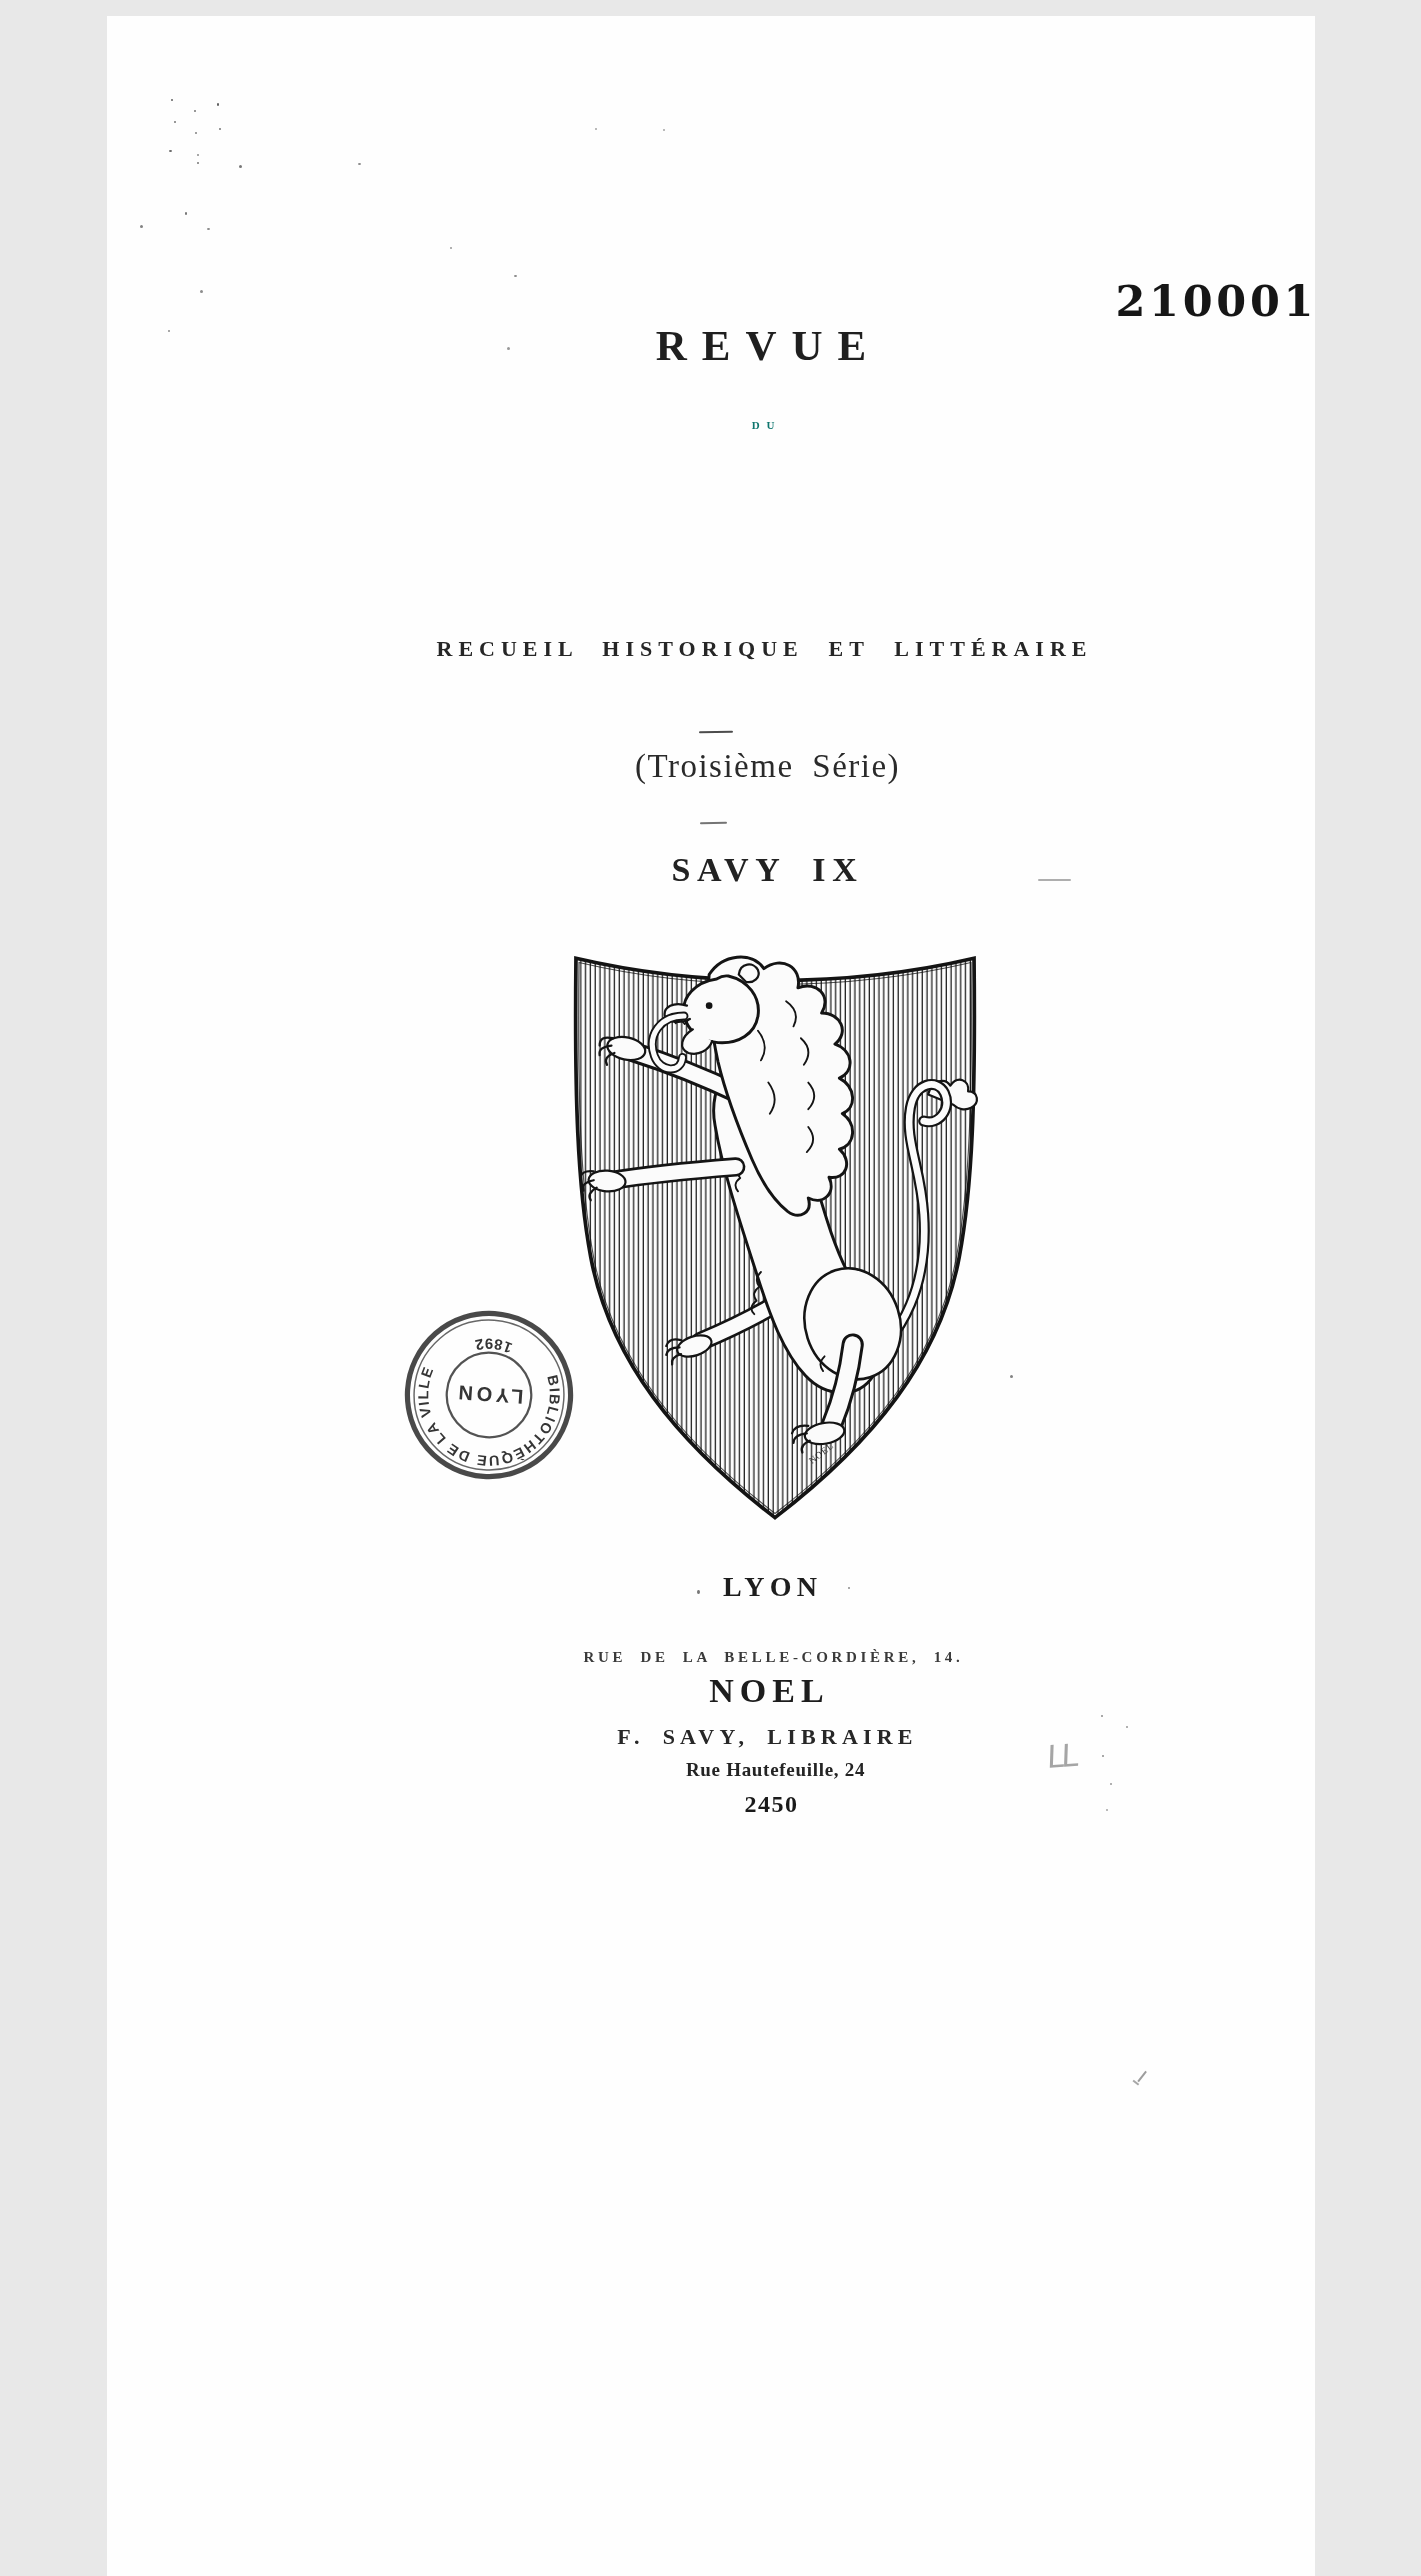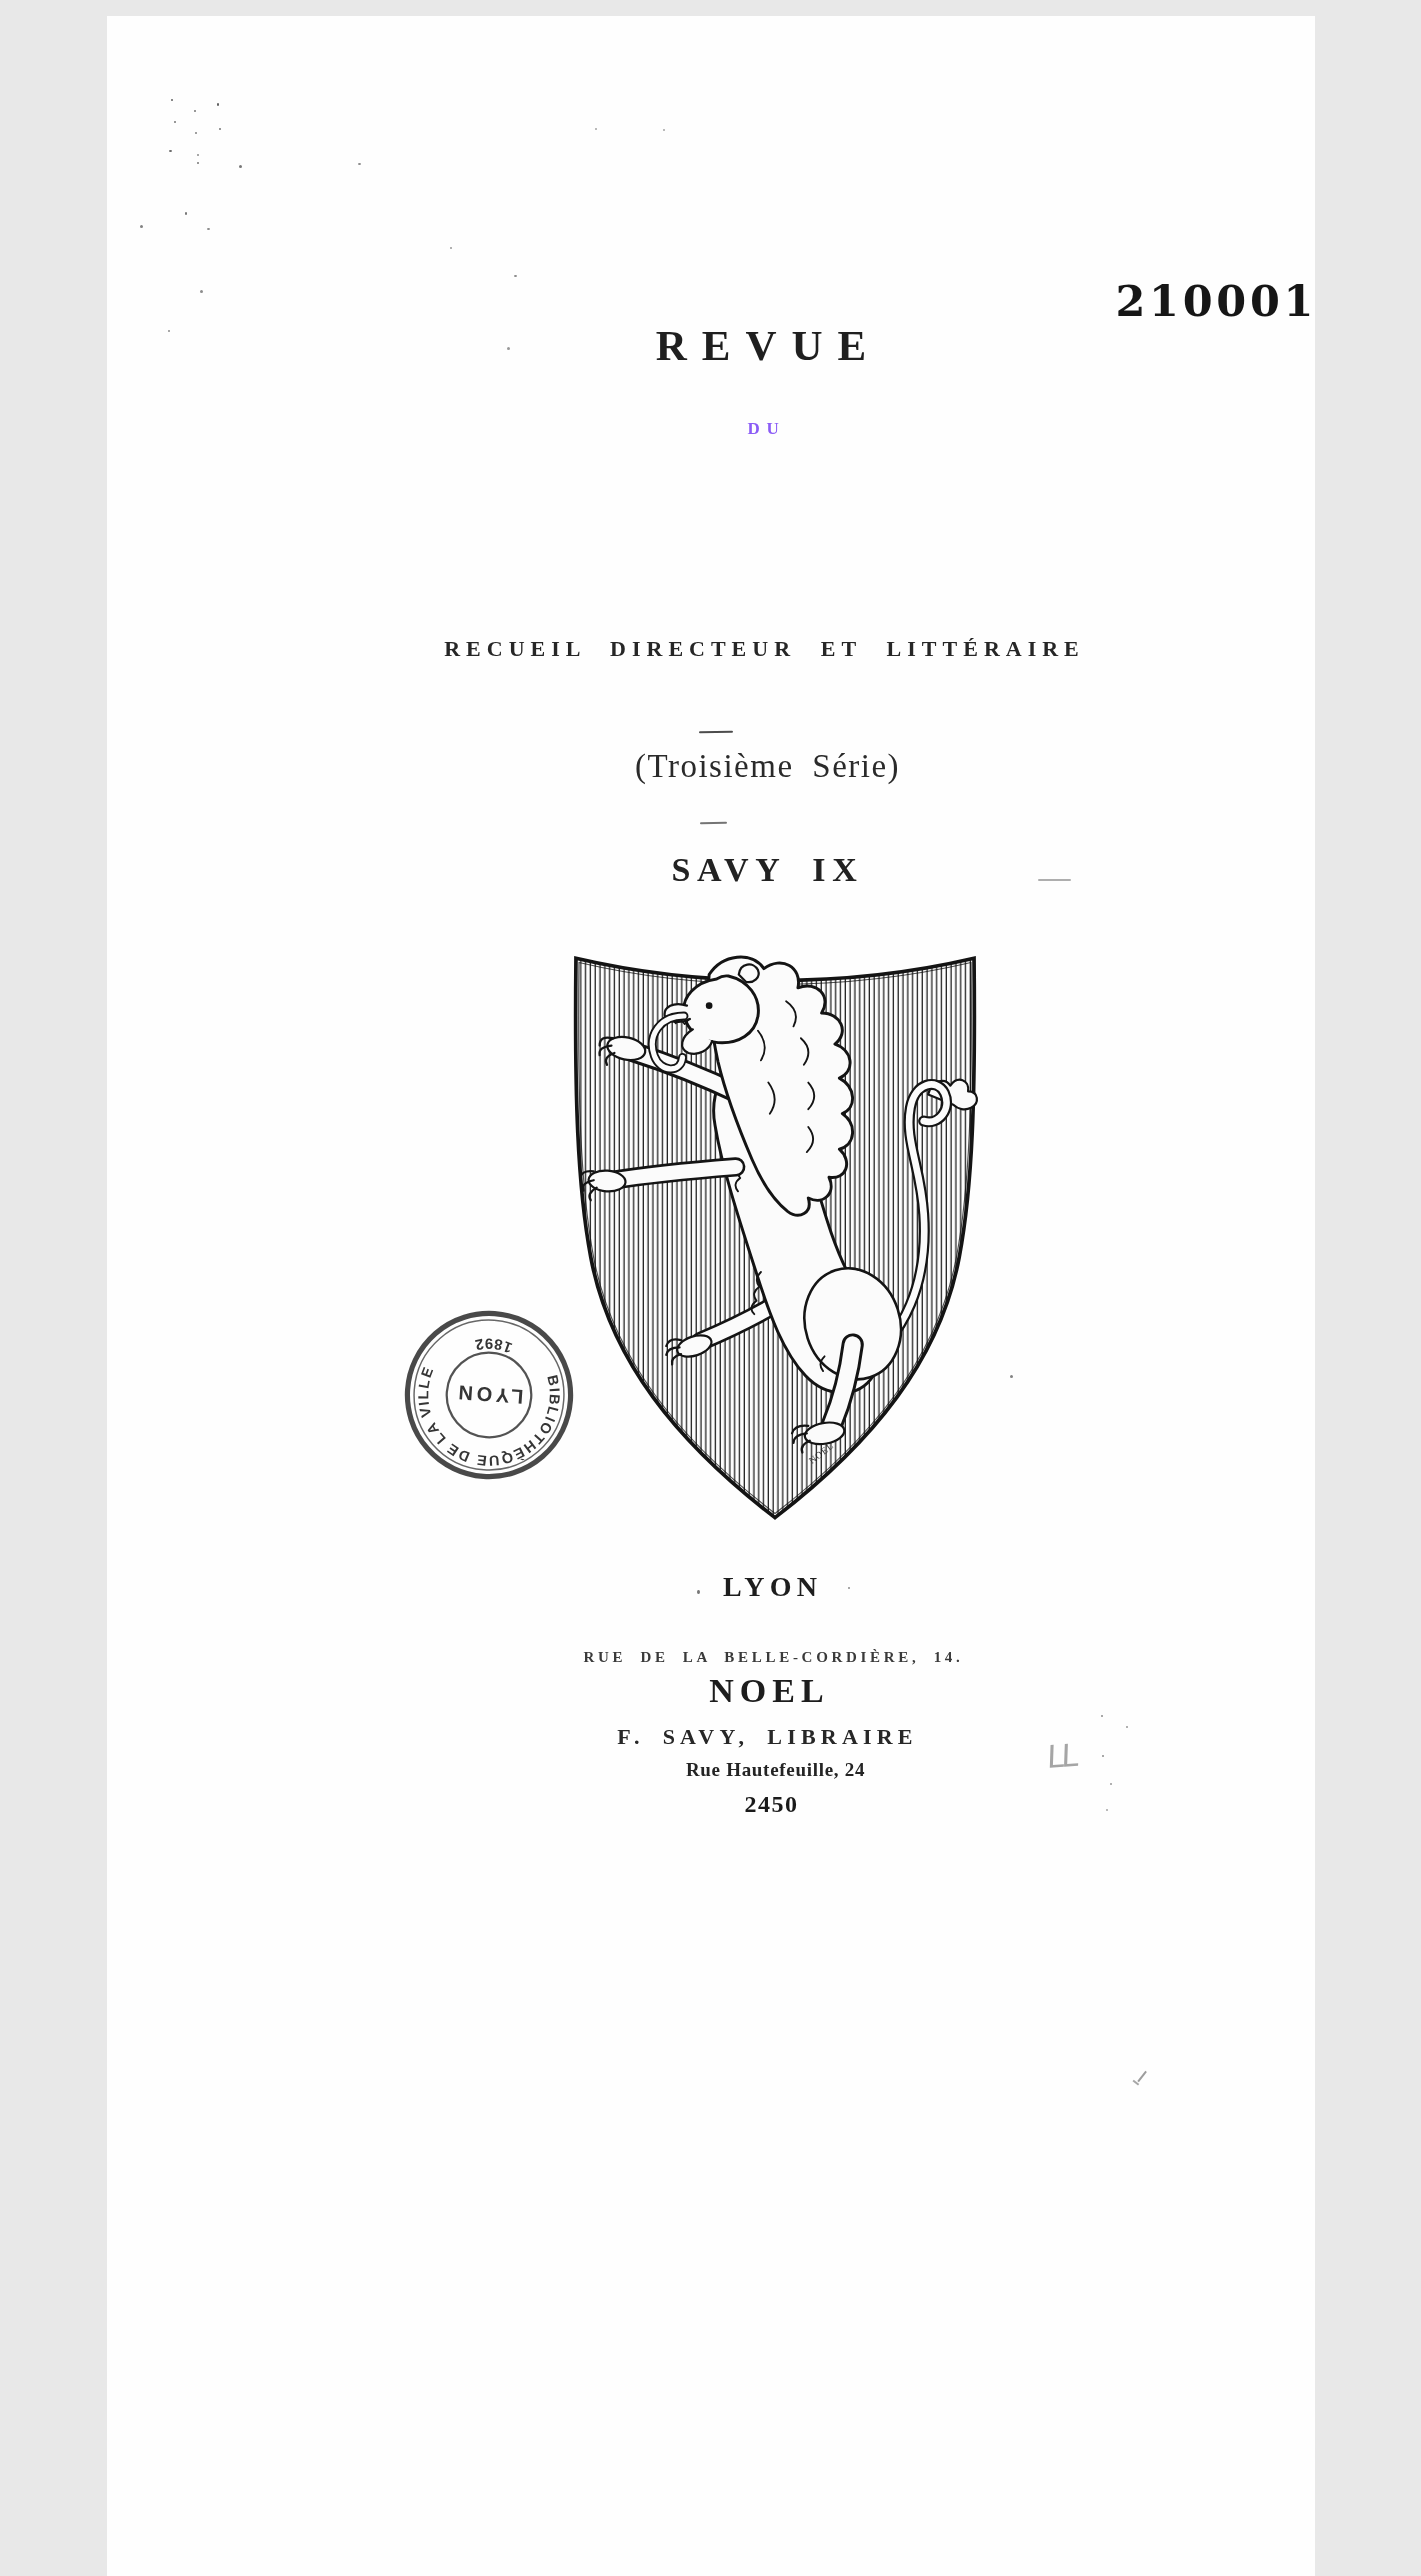--- a/index.html
+++ b/index.html
@@ -7,21 +7,21 @@
     position:relative;width:1208px;height:2576px;background:#fefefe;
     font-family:"Liberation Serif","DejaVu Serif",serif;color:#1c1c1c;
     overflow:hidden;margin:16px auto;
   }
   .line{position:absolute;white-space:nowrap;line-height:1;transform:translateX(-50%);}
   .accession{
     position:absolute;left:1009px;top:260px;font-family:"DejaVu Serif",serif;
     font-weight:bold;font-size:43px;letter-spacing:3.7px;color:#161616;white-space:nowrap;
   }
   .revue{left:662px;top:308px;font-size:43px;font-weight:600;letter-spacing:15px;color:#1f1f1f;}
-  .du{left:660px;top:404px;font-size:17px;font-weight:600;letter-spacing:6.7px;color:#8b5cf6;text-align:right;}
+  .du{left:660px;top:404px;font-size:11px;font-weight:600;letter-spacing:6.7px;color:#0f766e;text-align:right;}
   .lyonnais{left:658px;top:438px;font-size:137px;font-weight:700;letter-spacing:6px;color:#141414;}
   .subtitle{left:658px;top:622px;font-size:22px;font-weight:600;letter-spacing:6px;word-spacing:13.3px;color:#262626;}
   .series{left:661px;top:734px;font-size:33px;color:#2a2a2a;letter-spacing:1.5px;word-spacing:9px;}
   .tome{left:661px;top:837px;font-size:34px;font-weight:600;letter-spacing:6.7px;word-spacing:12px;color:#222;}
   .rule{position:absolute;height:2.2px;background:#4c4c4c;border-radius:1.5px;}
   .rule1{left:592px;top:715px;width:34px;transform:rotate(-.8deg);}
   .rule2{left:593px;top:806px;width:27px;background:#5c5c5c;transform:rotate(-1deg);opacity:.85;}
   .rule-side{left:931px;top:863px;width:33px;height:1.5px;background:#9a9a9a;opacity:.8;}
   .imp-lyon{left:666px;top:1557px;font-size:28px;font-weight:600;letter-spacing:5.2px;color:#1d1d1d;}
   .imp-dir{left:662px;top:1590px;font-size:27px;font-weight:600;letter-spacing:4.4px;word-spacing:10.4px;color:#222;}
@@ -41,21 +41,21 @@
 </style>
 </head>
 <body>
 
 <div class="page">
 
   <div class="accession">210001</div>
 
   <div class="line revue">REVUE</div>
   <div class="line du">DU</div>
-  <div class="line subtitle">RECUEIL DIRECTEUR ET LITTÉRAIRE</div>
+  <div class="line subtitle">RECUEIL HISTORIQUE ET LITTÉRAIRE</div>
   <div class="rule rule1"></div>
   <div class="line series">(Troisième Série)</div>
   <div class="rule rule2"></div>
   <div class="line tome">SAVY IX</div>
   <div class="rule rule-side"></div>
 
   <div class="shield-wrap">
     <svg width="422" height="586" viewBox="0 0 570 792">
       <defs>
         <pattern id="hatch" width="6.5" height="10" patternUnits="userSpaceOnUse">

